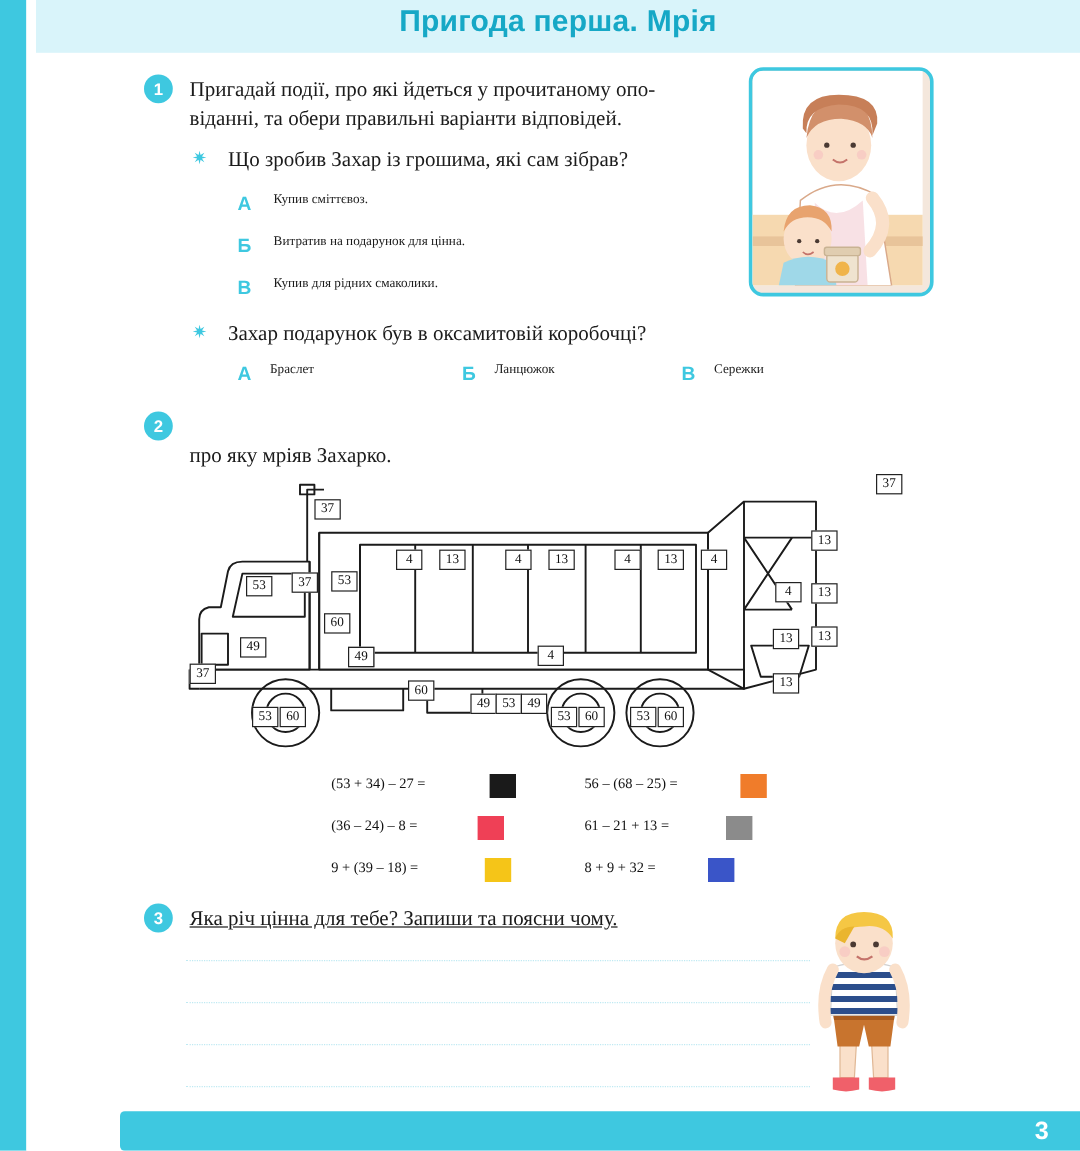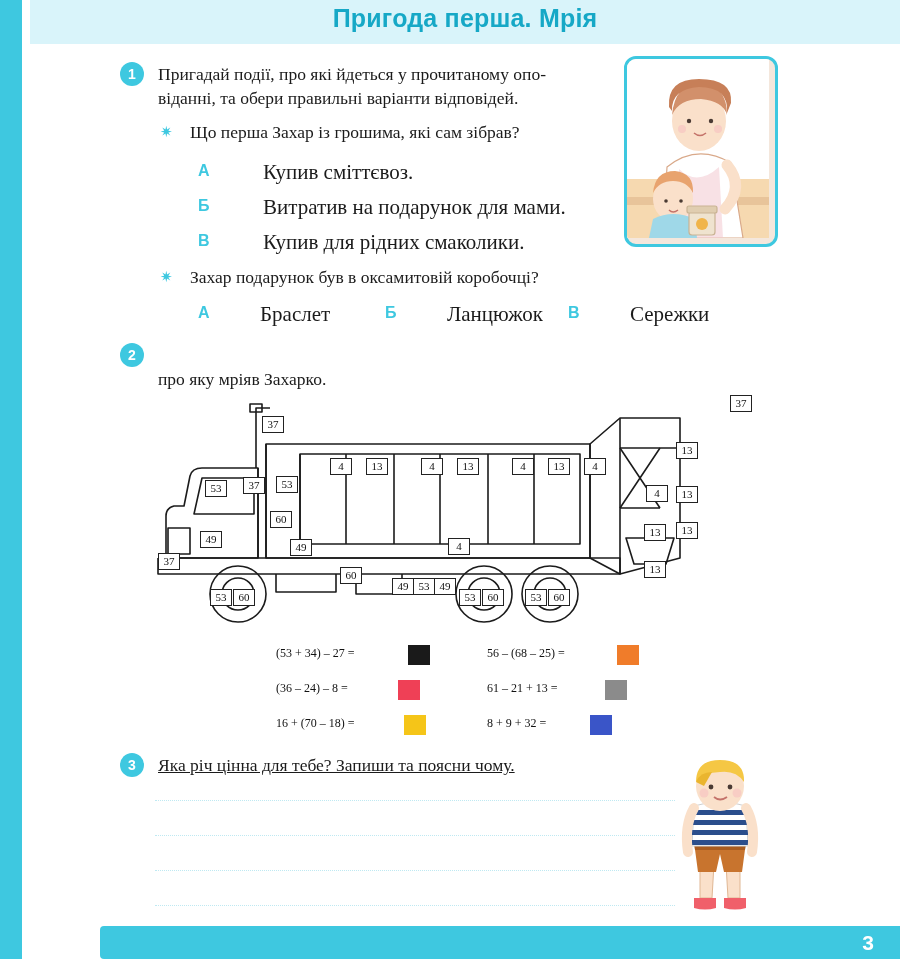--- a/index.html
+++ b/index.html
@@ -84,23 +84,22 @@
   }
   .opt-letter {
     position: absolute;
     color: #3ec8e0;
     font-family: "Liberation Sans", sans-serif;
     font-weight: bold;
     font-size: 16px;
   }
   .opt-text {
     position: absolute;
-    font-size: 21px;
+    font-size: 11px;
     color: #1b1b1b;
-    margin-left: 35px;
   }
   
   .photo {
     position: absolute;
     left: 624px; top: 56px;
     width: 148px; height: 185px;
     border: 3px solid #3ec8e0;
     border-radius: 12px;
     overflow: hidden;
     background: #f4e7dc;
@@ -197,27 +196,27 @@
 
       <rect x="62" y="152" width="26" height="24" rx="3" fill="#efe3cf" stroke="#c9b393" stroke-width="1.2"></rect>
       <rect x="60" y="147" width="30" height="7" rx="2" fill="#e0cdb0" stroke="#c9b393" stroke-width="1.2"></rect>
       <circle cx="75" cy="165" r="6" fill="#f0b44a"></circle>
 
       <path d="M100 106 Q118 128 98 150" stroke="#fae0ca" stroke-width="11" fill="none" stroke-linecap="round"></path>
     </svg>
   </div>
 
   <div class="q-sun" style="left:160px; top:123px;">✷</div>
-  <div class="q-text" style="left:190px; top:122px;">Що перша Захар із грошима, які сам зібрав?</div>
+  <div class="q-text" style="left:190px; top:122px;">Що зробив Захар із грошима, які сам зібрав?</div>
 
   <div class="opt-letter" style="left:198px; top:162px;">А</div>
   <div class="opt-text" style="left:228px; top:160px;">Купив сміттєвоз.</div>
 
   <div class="opt-letter" style="left:198px; top:197px;">Б</div>
-  <div class="opt-text" style="left:228px; top:195px;">Витратив на подарунок для мами.</div>
+  <div class="opt-text" style="left:228px; top:195px;">Витратив на подарунок для цінна.</div>
 
   <div class="opt-letter" style="left:198px; top:232px;">В</div>
   <div class="opt-text" style="left:228px; top:230px;">Купив для рідних смаколики.</div>
 
   <div class="q-sun" style="left:160px; top:268px;">✷</div>
   <div class="q-text" style="left:190px; top:267px;">Захар подарунок був в оксамитовій коробочці?</div>
 
   <div class="opt-letter" style="left:198px; top:304px;">А</div>
   <div class="opt-text" style="left:225px; top:302px;">Браслет</div>
 
@@ -312,21 +311,21 @@
   <div class="cell" style="left:644px; top:524px;">13</div>
   <div class="cell" style="left:644px; top:561px;">13</div>
   <div class="cell" style="left:290px; top:539px;">49</div>
 
   <div class="eq" style="left:276px; top:646px;">(53 + 34) – 27 =</div>
   <div class="swatch" style="left:408px; top:645px; background:#1a1a1a;"></div>
 
   <div class="eq" style="left:276px; top:681px;">(36 – 24) – 8 =</div>
   <div class="swatch" style="left:398px; top:680px; background:#ef4056;"></div>
 
-  <div class="eq" style="left:276px; top:716px;">16 + (70 – 18) =</div>
+  <div class="eq" style="left:276px; top:716px;">9 + (39 – 18) =</div>
   <div class="swatch" style="left:404px; top:715px; background:#f5c518;"></div>
 
   <div class="eq" style="left:487px; top:646px;">56 – (68 – 25) =</div>
   <div class="swatch" style="left:617px; top:645px; background:#f07c2a;"></div>
 
   <div class="eq" style="left:487px; top:681px;">61 – 21 + 13 =</div>
   <div class="swatch" style="left:605px; top:680px; background:#8b8b8b;"></div>
 
   <div class="eq" style="left:487px; top:716px;">8 + 9 + 32 =</div>
   <div class="swatch" style="left:590px; top:715px; background:#3a55c8;"></div>

